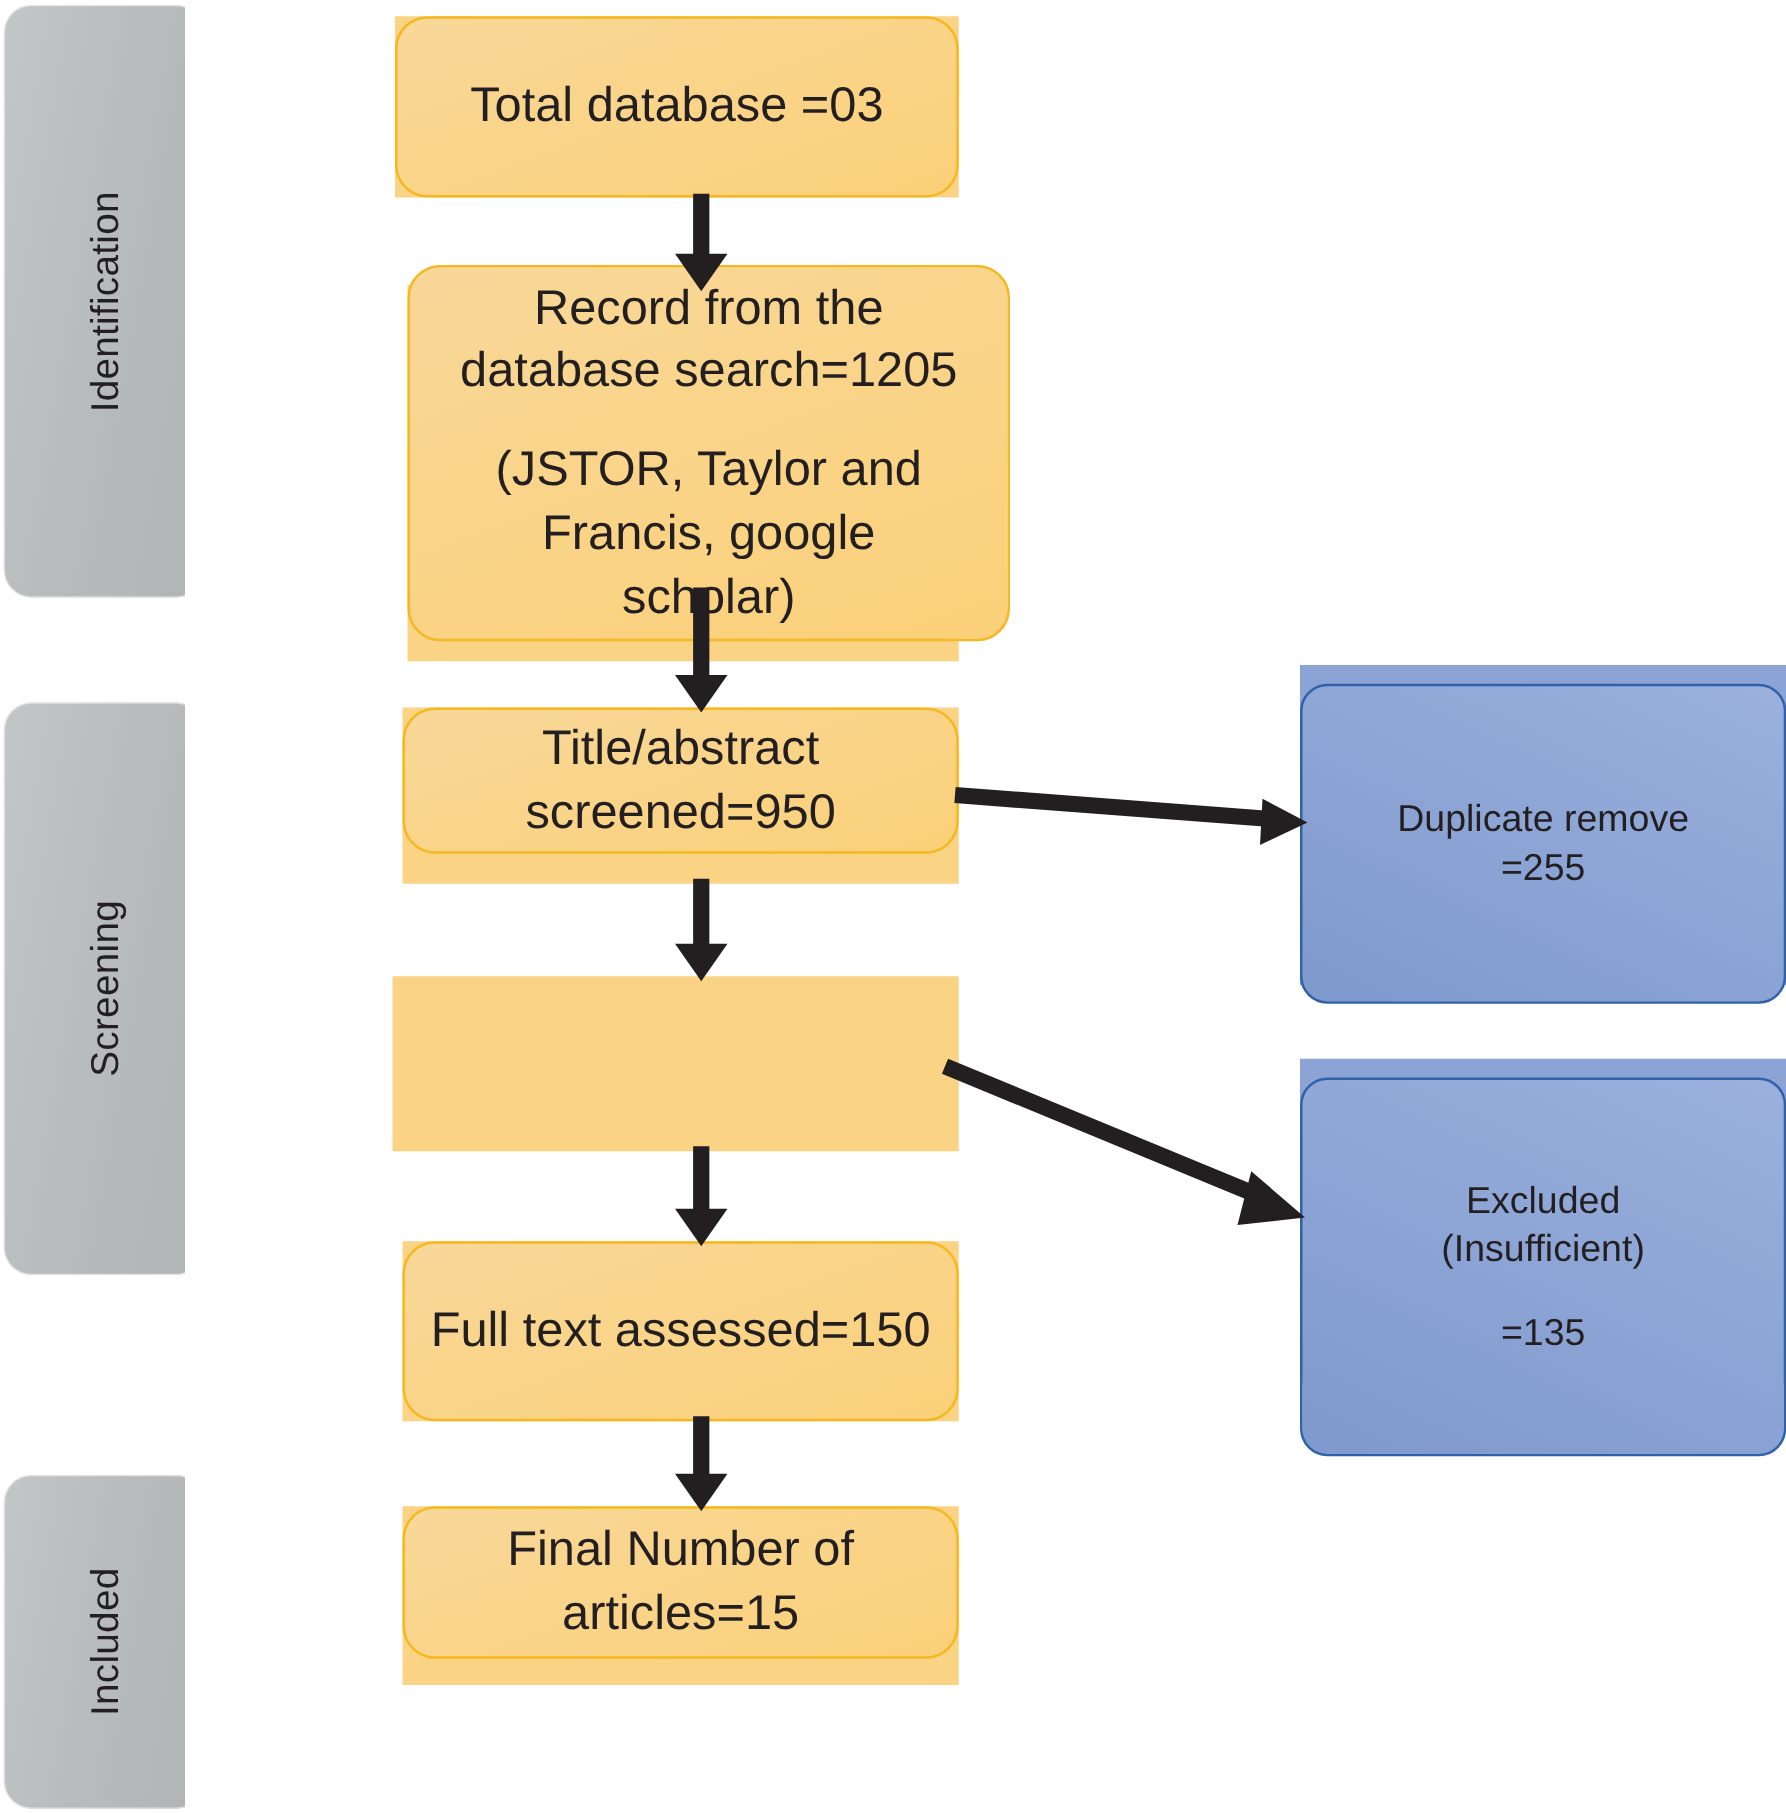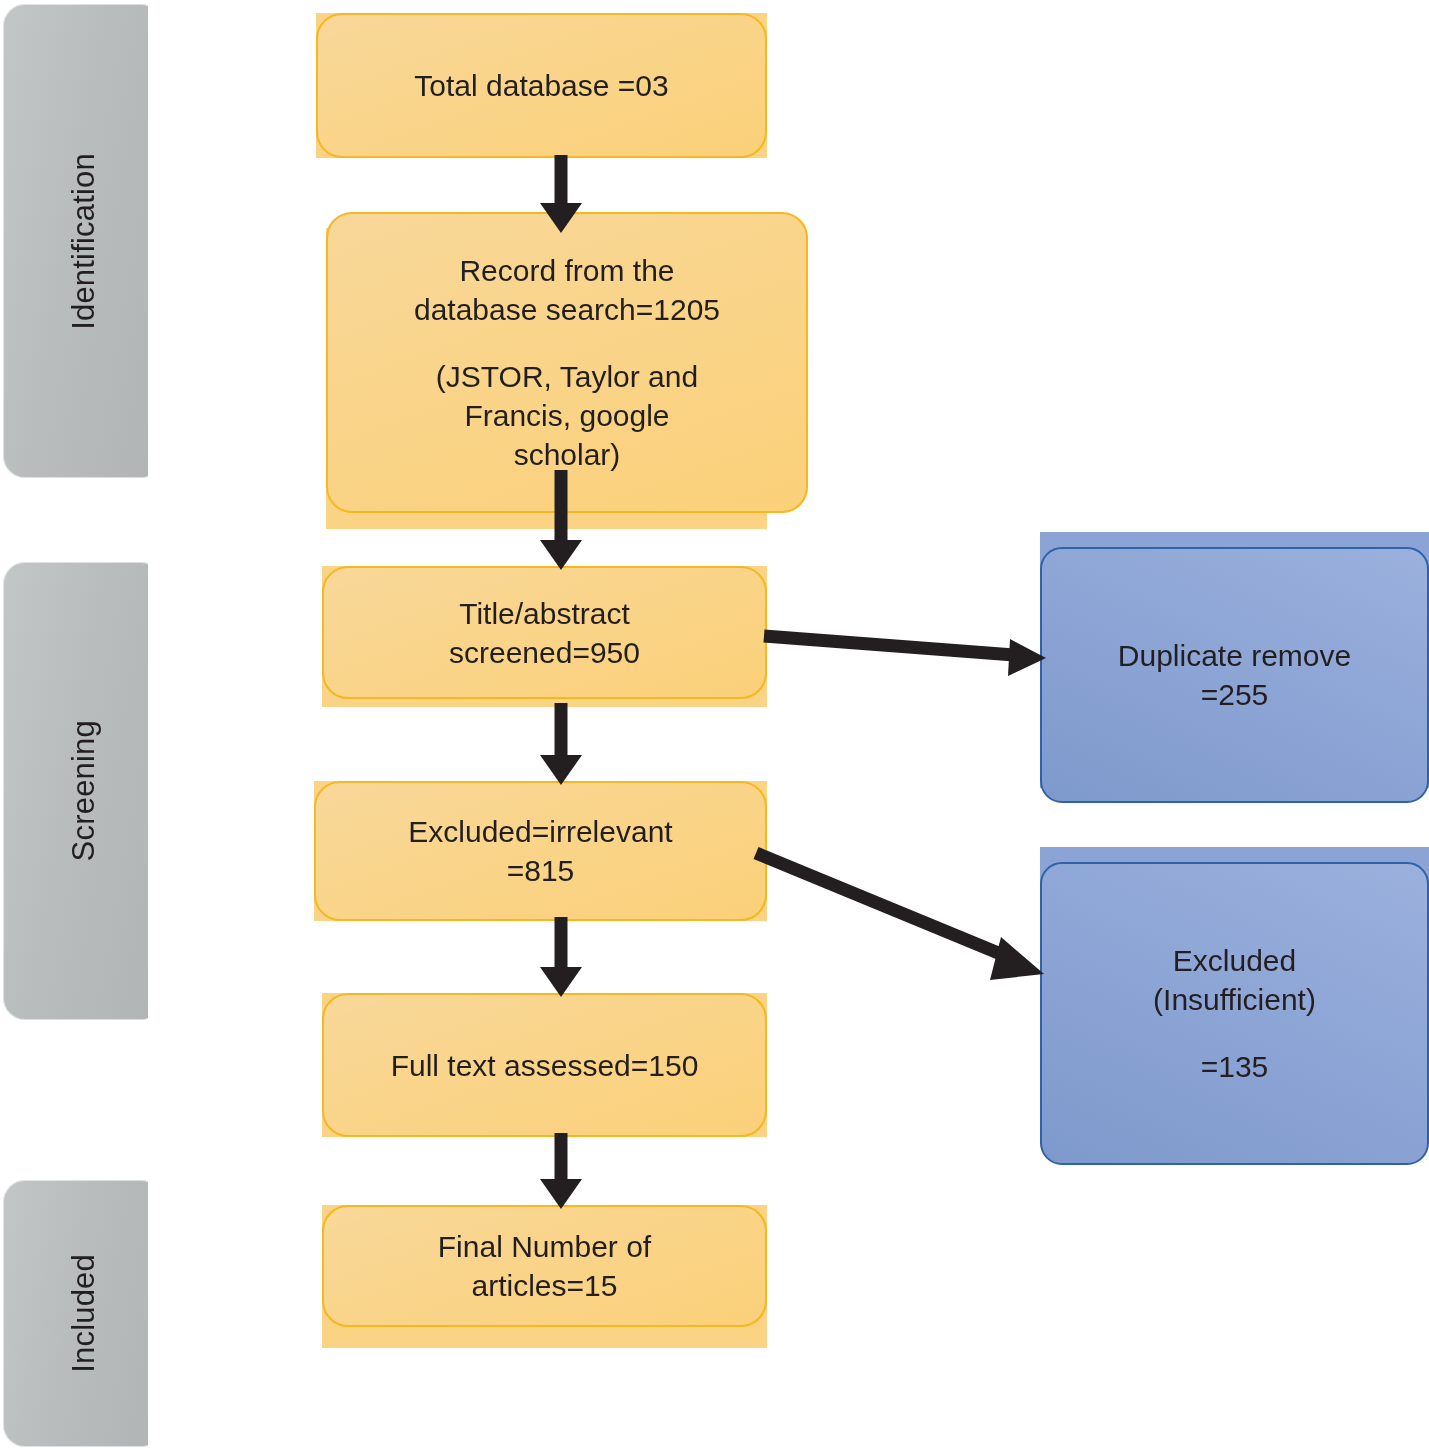--- a/index.html
+++ b/index.html
@@ -52,21 +52,21 @@
   
   .node {
     position: absolute;
     box-sizing: border-box;
     display: flex;
     flex-direction: column;
     align-items: center;
     justify-content: center;
     text-align: center;
     color: #231f20;
-    font-size: 30px;
+    font-size: 39px;
     line-height: 1.30;
     padding: 6px 14px;
   }
   .node .line { display: block; width: 100%; }
   .node .spacer { display: block; height: 28px; }
 
   .node.yellow {
     background: linear-gradient(160deg, #f8d89a 0%, #f9d58d 35%, #fbd079 100%);
     border: 2.5px solid #f5b820;
     border-radius: 26px;
@@ -143,29 +143,25 @@
 
   <div class="node yellow" style="left:326px; top:212px; width:482px; height:301px;">
     <span class="line">Record from the</span>
     <span class="line">database search=1205</span>
     <span class="spacer"></span>
     <span class="line">(JSTOR, Taylor and</span>
     <span class="line">Francis, google</span>
     <span class="line">scholar)</span>
   </div>
 
-  <div class="node yellow" style="left:322px; top:566px; width:445px; height:133px;">
+  <div class="node yellow" style="left:322px; top:566px; width:445px; height:117px;">
     <span class="line">Title/abstract</span>
     <span class="line">screened=950</span>
   </div>
 
-  <div class="node yellow" style="left:314px; top:781px; width:453px; height:140px;">
-    <span class="line">Excluded=irrelevant</span>
-    <span class="line">=815</span>
-  </div>
 
   <div class="node yellow" style="left:322px; top:993px; width:445px; height:144px;">
     <span class="line">Full text assessed=150</span>
   </div>
 
   <div class="node yellow" style="left:322px; top:1205px; width:445px; height:122px;">
     <span class="line">Final Number of</span>
     <span class="line">articles=15</span>
   </div>
 

